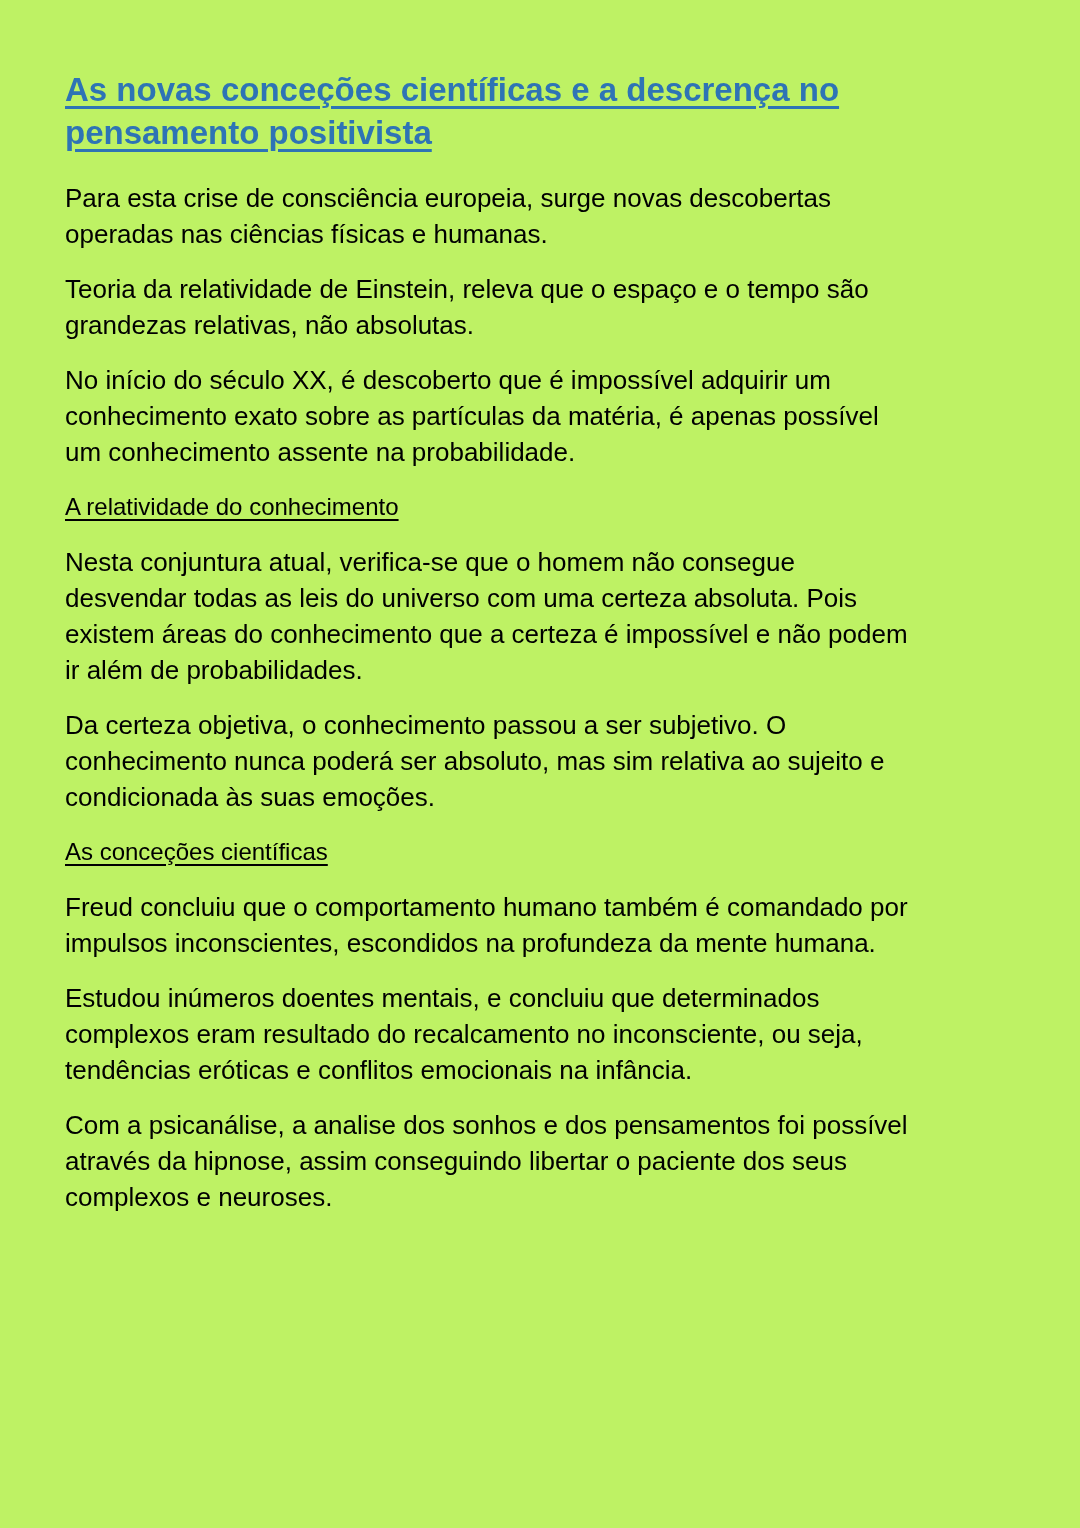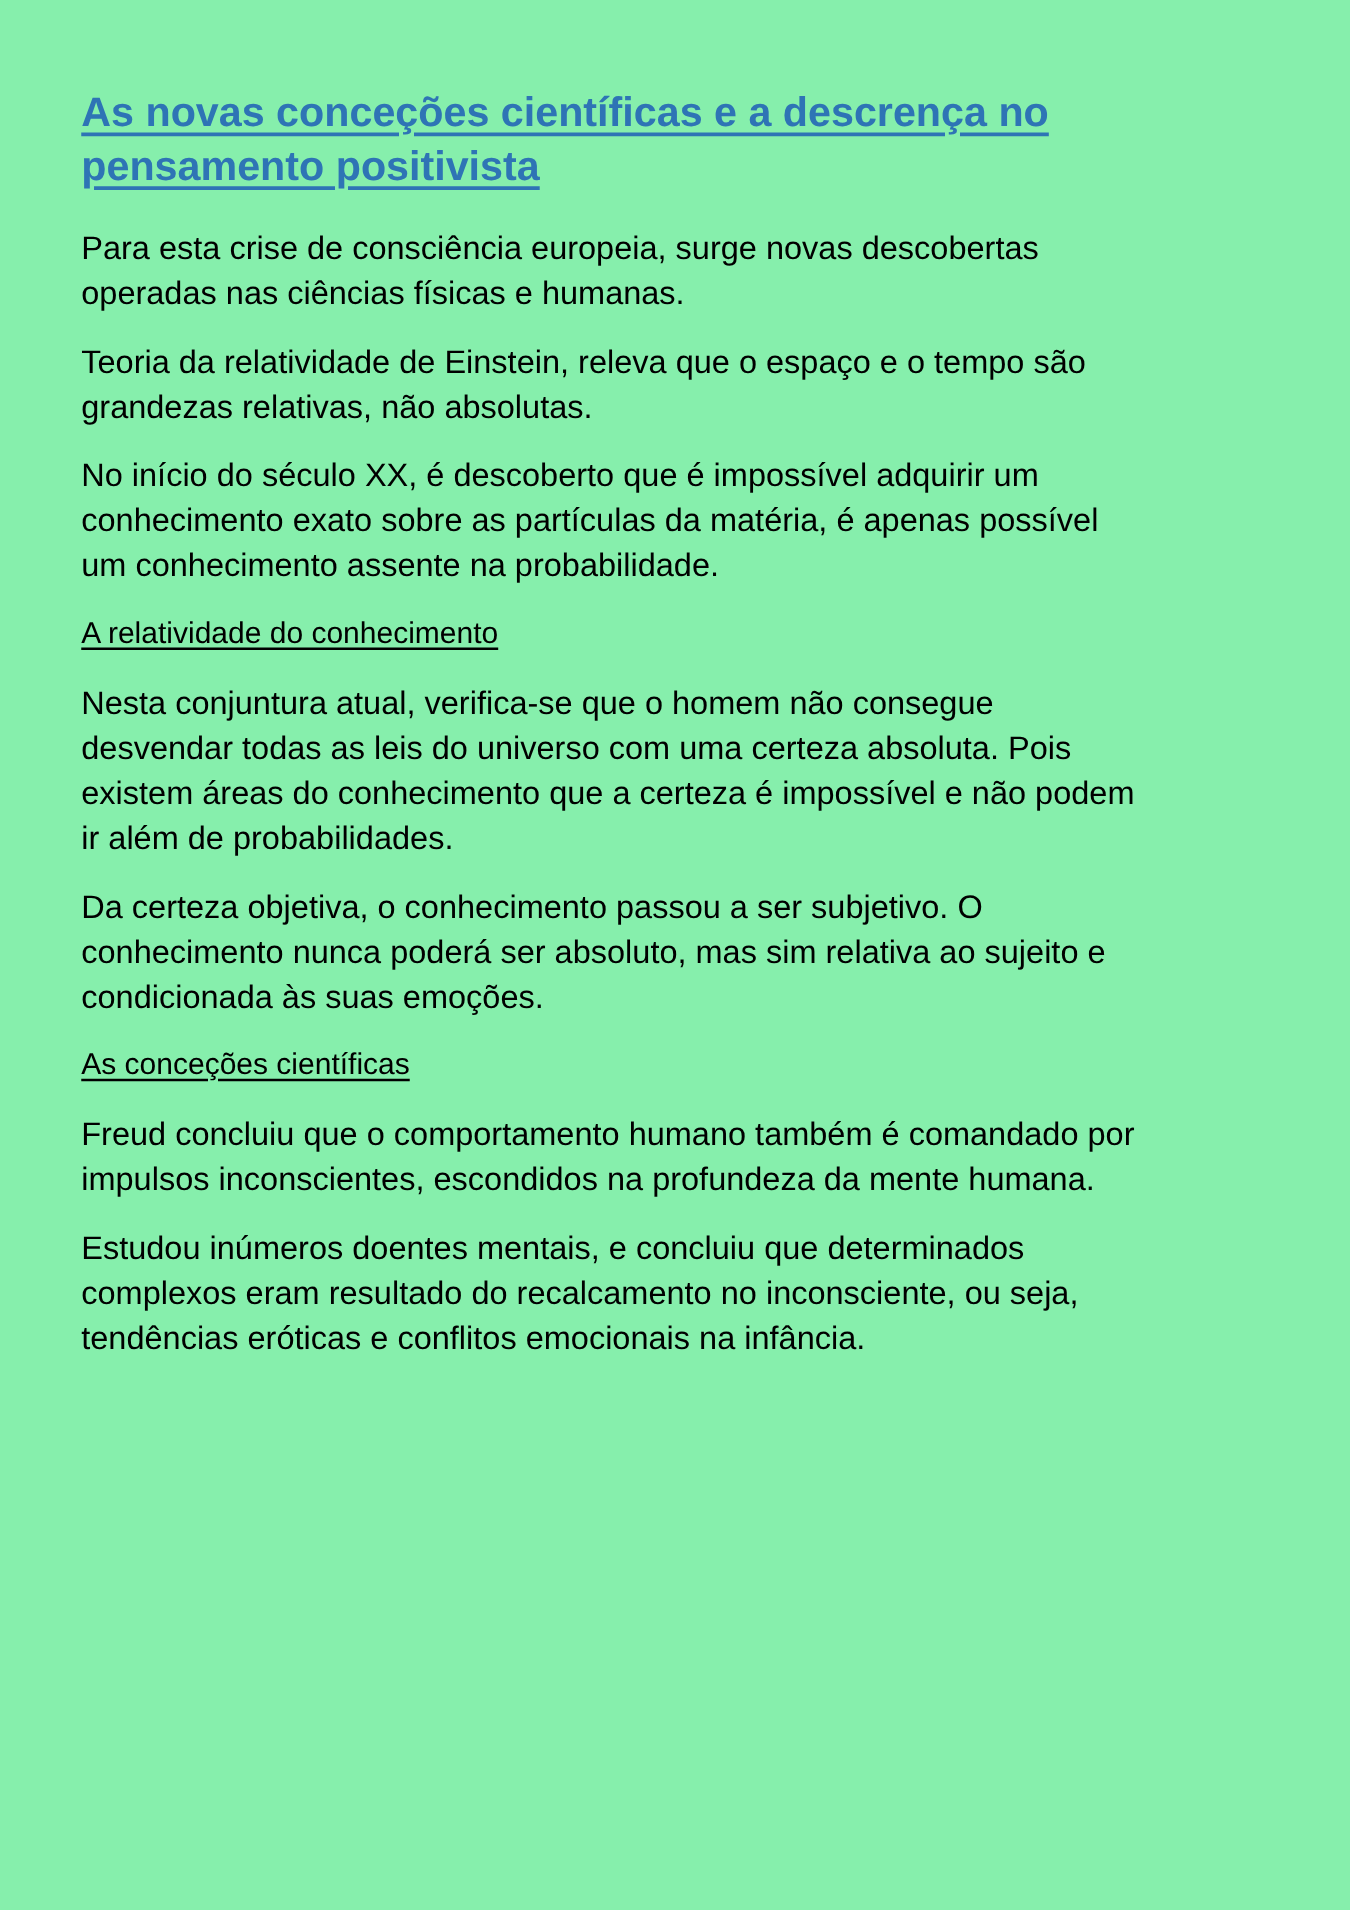--- a/index.html
+++ b/index.html
@@ -12,21 +12,21 @@
     height: 1528px;
     font-family: "Liberation Sans", "DejaVu Sans", sans-serif;
     color: #000000;
     overflow: hidden;
   }
   .page {
     box-sizing: border-box;
     width: 1080px;
     height: 1528px;
     padding: 68px 62px 56px 65px;
-    background: #86efac;
+    background: #bef264;
   }
   .doc-title {
     font-size: 33px;
     font-weight: bold;
     line-height: 43px;
     color: #2E74B5;
     text-decoration: underline;
     text-decoration-thickness: 3px;
     text-underline-offset: 5px;
     margin: 0 0 26px 0;
@@ -86,14 +86,17 @@
   <h2 class="doc-subheading">As conceções científicas</h2>
 
 
   <p class="doc-paragraph">Freud concluiu que o comportamento humano também é comandado por
 impulsos inconscientes, escondidos na profundeza da mente humana.</p>
 
   <p class="doc-paragraph">Estudou inúmeros doentes mentais, e concluiu que determinados
 complexos eram resultado do recalcamento no inconsciente, ou seja,
 tendências eróticas e conflitos emocionais na infância.</p>
 
+  <p class="doc-paragraph">Com a psicanálise, a analise dos sonhos e dos pensamentos foi possível
+através da hipnose, assim conseguindo libertar o paciente dos seus
+complexos e neuroses.</p>
 
 </div>
 
 </body></html>

